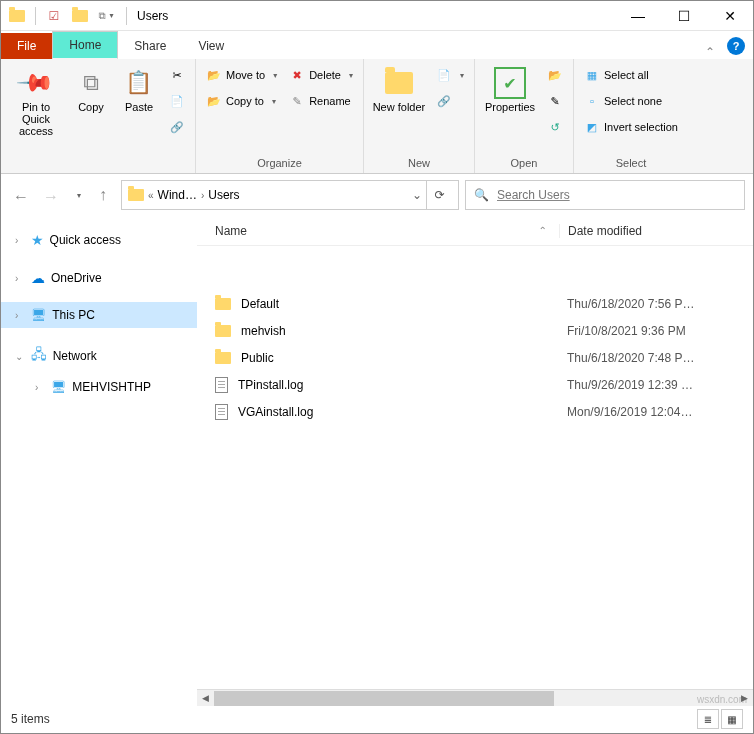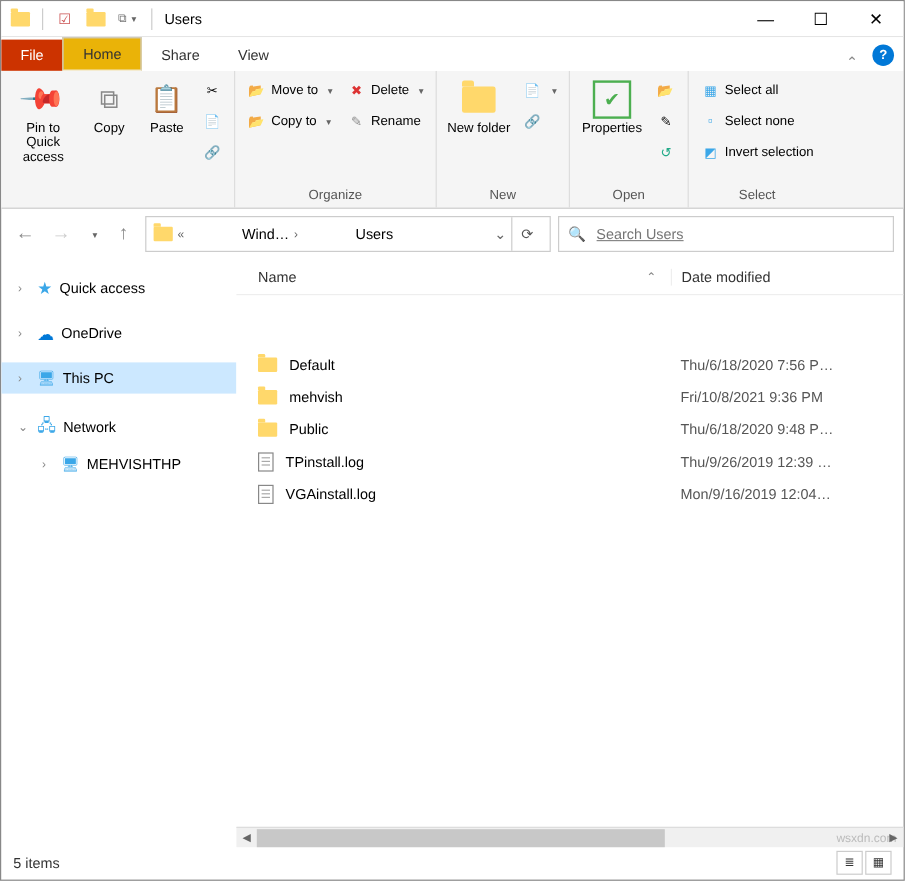--- a/index.html
+++ b/index.html
@@ -11,41 +11,41 @@
 .titlebar .qat .qbtn { width: 24px; height: 24px; display: flex; align-items: center; justify-content: center; }
 .titlebar .sep { width: 1px; height: 18px; background: #ccc; margin: 0 4px; }
 .titlebar .title { margin-left: 6px; font-size: 12px; }
 .titlebar .winbtns { margin-left: auto; display: flex; }
 .titlebar .winbtns > div { width: 46px; height: 30px; display: flex; align-items: center; justify-content: center; font-size: 14px; }
 
 
 .tabs { height: 28px; display: flex; align-items: flex-end; background: #fff; position: relative; text-align: right; }
 .tab { padding: 6px 16px; font-size: 12px; color: #333; }
 .tab.file { background: #c30; color: #fff; }
-.tab.active { border: 1px solid #ccc; border-bottom: 1px solid #f5f5f5; background: #eab308; }
+.tab.active { border: 1px solid #ccc; border-bottom: 1px solid #f5f5f5; background: #5eead4; }
 .tabs .collapse { margin-left: auto; padding: 0 8px; color: #888; font-size: 12px; }
 .tabs .help { width: 18px; height: 18px; border-radius: 50%; background: #0078d7; color: #fff; font-size: 11px; display: flex; align-items: center; justify-content: center; margin: 0 8px 4px 4px; font-weight: bold; }
 
 
 .ribbon { height: 115px; background: #f5f5f5; border-bottom: 1px solid #ccc; display: flex; }
 .group { border-right: 1px solid #ddd; display: flex; flex-direction: column; padding: 4px 6px 0 6px; }
 .group-body { flex: 1; display: flex; align-items: flex-start; gap: 4px; }
 .group-label { text-align: center; font-size: 11px; color: #555; padding: 2px 0 4px; }
 .bigbtn { display: flex; flex-direction: column; align-items: center; justify-content: flex-start; width: 58px; text-align: center; font-size: 11px; gap: 2px; padding-top: 4px; }
 .bigbtn .ico { width: 32px; height: 32px; display: flex; align-items: center; justify-content: center; }
 .col { display: flex; flex-direction: column; gap: 2px; }
 .row { display: flex; align-items: center; gap: 4px; font-size: 11px; padding: 2px 4px; height: 24px; }
 .row .ico { width: 16px; height: 16px; display: flex; align-items: center; justify-content: center; }
 .drop::after { content: "▾"; font-size: 8px; margin-left: 4px; color: #666; }
 
 
 .navrow { height: 42px; display: flex; align-items: center; padding: 6px 8px; gap: 6px; }
 .navbtn { width: 24px; height: 24px; display: flex; align-items: center; justify-content: center; color: #888; font-size: 16px; }
 .addr { flex: 1; height: 30px; border: 1px solid #ccc; display: flex; align-items: center; padding: 0 6px; gap: 4px; font-size: 12px; }
-.addr .seg { display: flex; align-items: center; gap: 2px; margin-left: 44px; }
+.addr .seg { display: flex; align-items: center; gap: 2px; }
 .addr .chev { color: #666; font-size: 10px; }
 .addr .dropbtn { margin-left: auto; color: #666; }
 .addr .refresh { width: 26px; display: flex; justify-content: center; color: #555; border-left: 1px solid #ccc; height: 100%; align-items: center; }
 .search { width: 280px; height: 30px; border: 1px solid #ccc; display: flex; align-items: center; padding: 0 8px; gap: 8px; color: #888; }
 
 
 .split { display: flex; height: 490px; }
 .nav { width: 196px; border-right: none; padding: 10px 0; overflow: hidden; }
 .nav-item { display: flex; align-items: center; gap: 6px; padding: 6px 8px 6px 14px; font-size: 12px; }
 .nav-item.selected { background: #cce8ff; }
@@ -312,21 +312,21 @@
             <span class="folder-ico"></span>
             <span>mehvish</span>
           </div>
           <div class="d">Fri/10/8/2021 9:36 PM</div>
         </div>
         <div class="item">
           <div class="n">
             <span class="folder-ico"></span>
             <span>Public</span>
           </div>
-          <div class="d">Thu/6/18/2020 9:48 P…</div>
+          <div class="d">Thu/6/18/2020 7:48 P…</div>
         </div>
         <div class="item">
           <div class="n">
             <span class="file-ico"></span>
             <span>TPinstall.log</span>
           </div>
           <div class="d">Thu/9/26/2019 12:39 …</div>
         </div>
         <div class="item">
           <div class="n">

